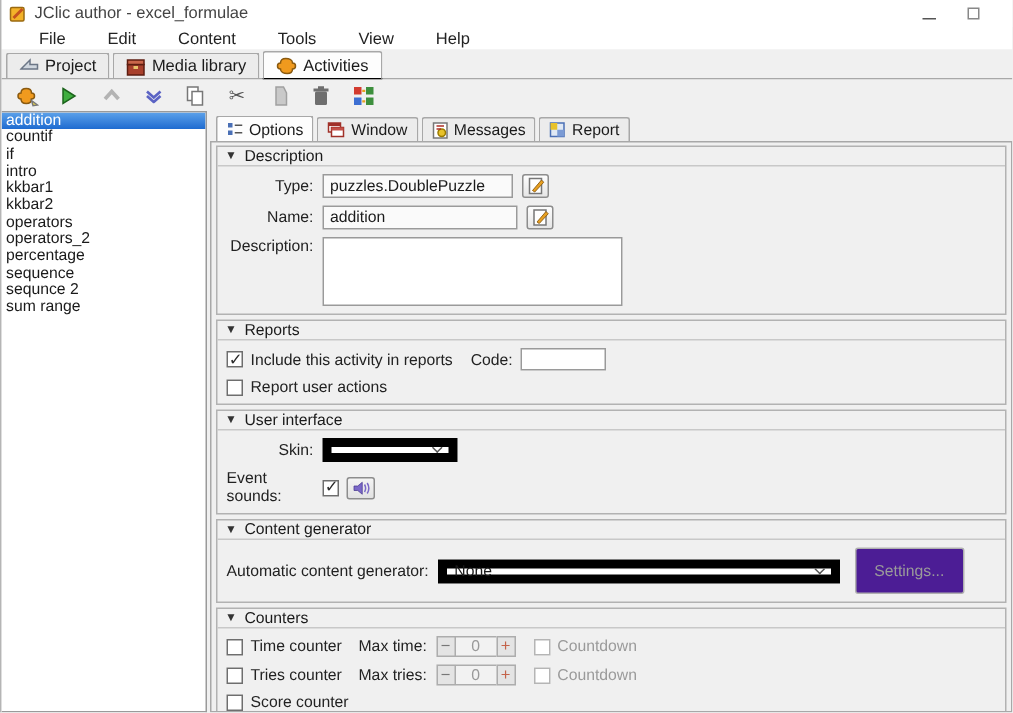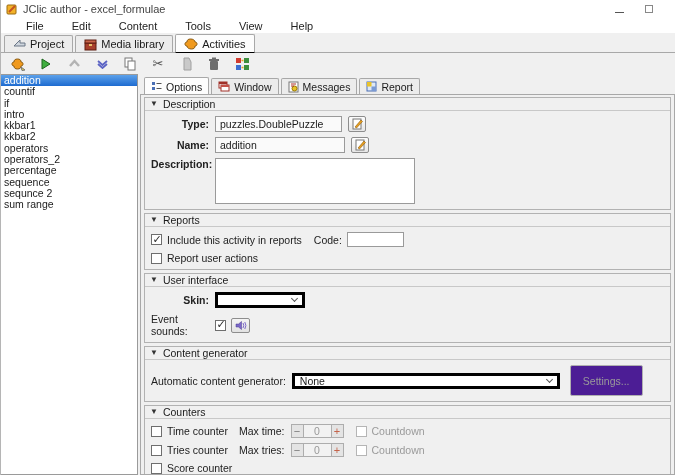--- a/index.html
+++ b/index.html
@@ -41,29 +41,29 @@
   .subtab { height:16px; display:flex; align-items:center; gap:4px; padding:0 6px; background:#ececec; border:1px solid #a8a8a8; border-bottom:none; margin-right:2px; border-radius:2px 2px 0 0; font-size:10.5px; }
   .subtab.active { height:18px; background:#fdfdfd; margin-bottom:-1px; }
   .panelbody { position:absolute; top:20px; left:0; right:0; bottom:0; border:1px solid #a8a8a8; background:#f0f0f0; overflow:hidden; padding-top:2px; }
 
   
   .section { border:1px solid #b2b2b2; margin:0 3px 3px 3px; background:#f0f0f0; }
   .sec-header { height:13px; display:flex; align-items:center; gap:5px; padding:0 5px; border-bottom:1px solid #c8c8c8; font-size:10.5px; }
   .tri { font-size:8px; color:#333; line-height:8px; }
   .row { display:flex; align-items:center; margin:5px 6px; }
   .lbl { font-size:10.5px; color:#222; }
-  .lbl-r { width:58px; text-align:right; margin-right:6px;font-weight:bold; }
+  .lbl-r { width:58px; text-align:right; margin-right:6px; }
   .tfield { height:16px; background:#fafafa; border:1px solid #9a9a9a; font-size:10.5px; display:flex; align-items:center; padding:0 4px; }
   .edit-btn { width:18px; height:16px; margin-left:6px; border:1px solid #8d8d8d; background:linear-gradient(#fdfdfd,#e6e6e6); border-radius:2px; display:flex; align-items:center; justify-content:center; }
   textarea.desc { width:200px; height:46px; background:#fff; border:1px solid #9a9a9a; resize:none; font-family:"Liberation Sans",sans-serif; font-size:10.5px; }
   .cb { width:11px; height:11px; min-width:11px; border:1px solid #6e6e6e; background:#fff; display:inline-block; position:relative; margin-right:5px; }
   .cb.checked::after { content:"✓"; position:absolute; top:-2.5px; left:0.5px; font-size:11px; color:#2b2b2b; }
   .cb.disabled { border-color:#b5b5b5; }
   input.code { width:57px; height:15px; border:1px solid #9a9a9a; background:#fff; font-size:10.5px; padding:0 2px; font-family:"Liberation Sans",sans-serif; }
-  .dd { height:16px; border:3px solid #000000; background:#fff; display:flex; align-items:center; justify-content:space-between; padding:0 5px; font-size:10.5px; }
+  .dd { height:16px; border:6px solid #000000; background:#fff; display:flex; align-items:center; justify-content:space-between; padding:0 5px; font-size:10.5px; }
   .chev { width:5px; height:5px; border-right:1px solid #555; border-bottom:1px solid #555; transform:rotate(45deg); margin-top:-3px; }
   .btn-disabled { height:31px; padding:0 12px; border:1px solid #b0b0b0; background:#4c1d95; color:#9a9a9a; font-size:10.5px; display:flex; align-items:center; border-radius:2px; }
   .step-btn { width:13px; height:14px; border:1px solid #adadad; background:#e4e4e4; display:flex; align-items:center; justify-content:center; font-size:11px; color:#777; }
   .step-btn.plus { color:#c4634a; }
   .step-val { width:27px; height:14px; border-top:1px solid #adadad; border-bottom:1px solid #adadad; background:#f2f2f2; color:#999; text-align:center; font-size:10.5px; line-height:13px; }
   .dim { color:#9a9a9a; }
   .snd-btn { width:19px; height:15px; border:1px solid #8d8d8d; background:linear-gradient(#f4f4f4,#e2e2e2); display:flex; align-items:center; justify-content:center; border-radius:2px; }
   .icon { display:inline-flex; align-items:center; justify-content:center; }
 </style>
 </head>

